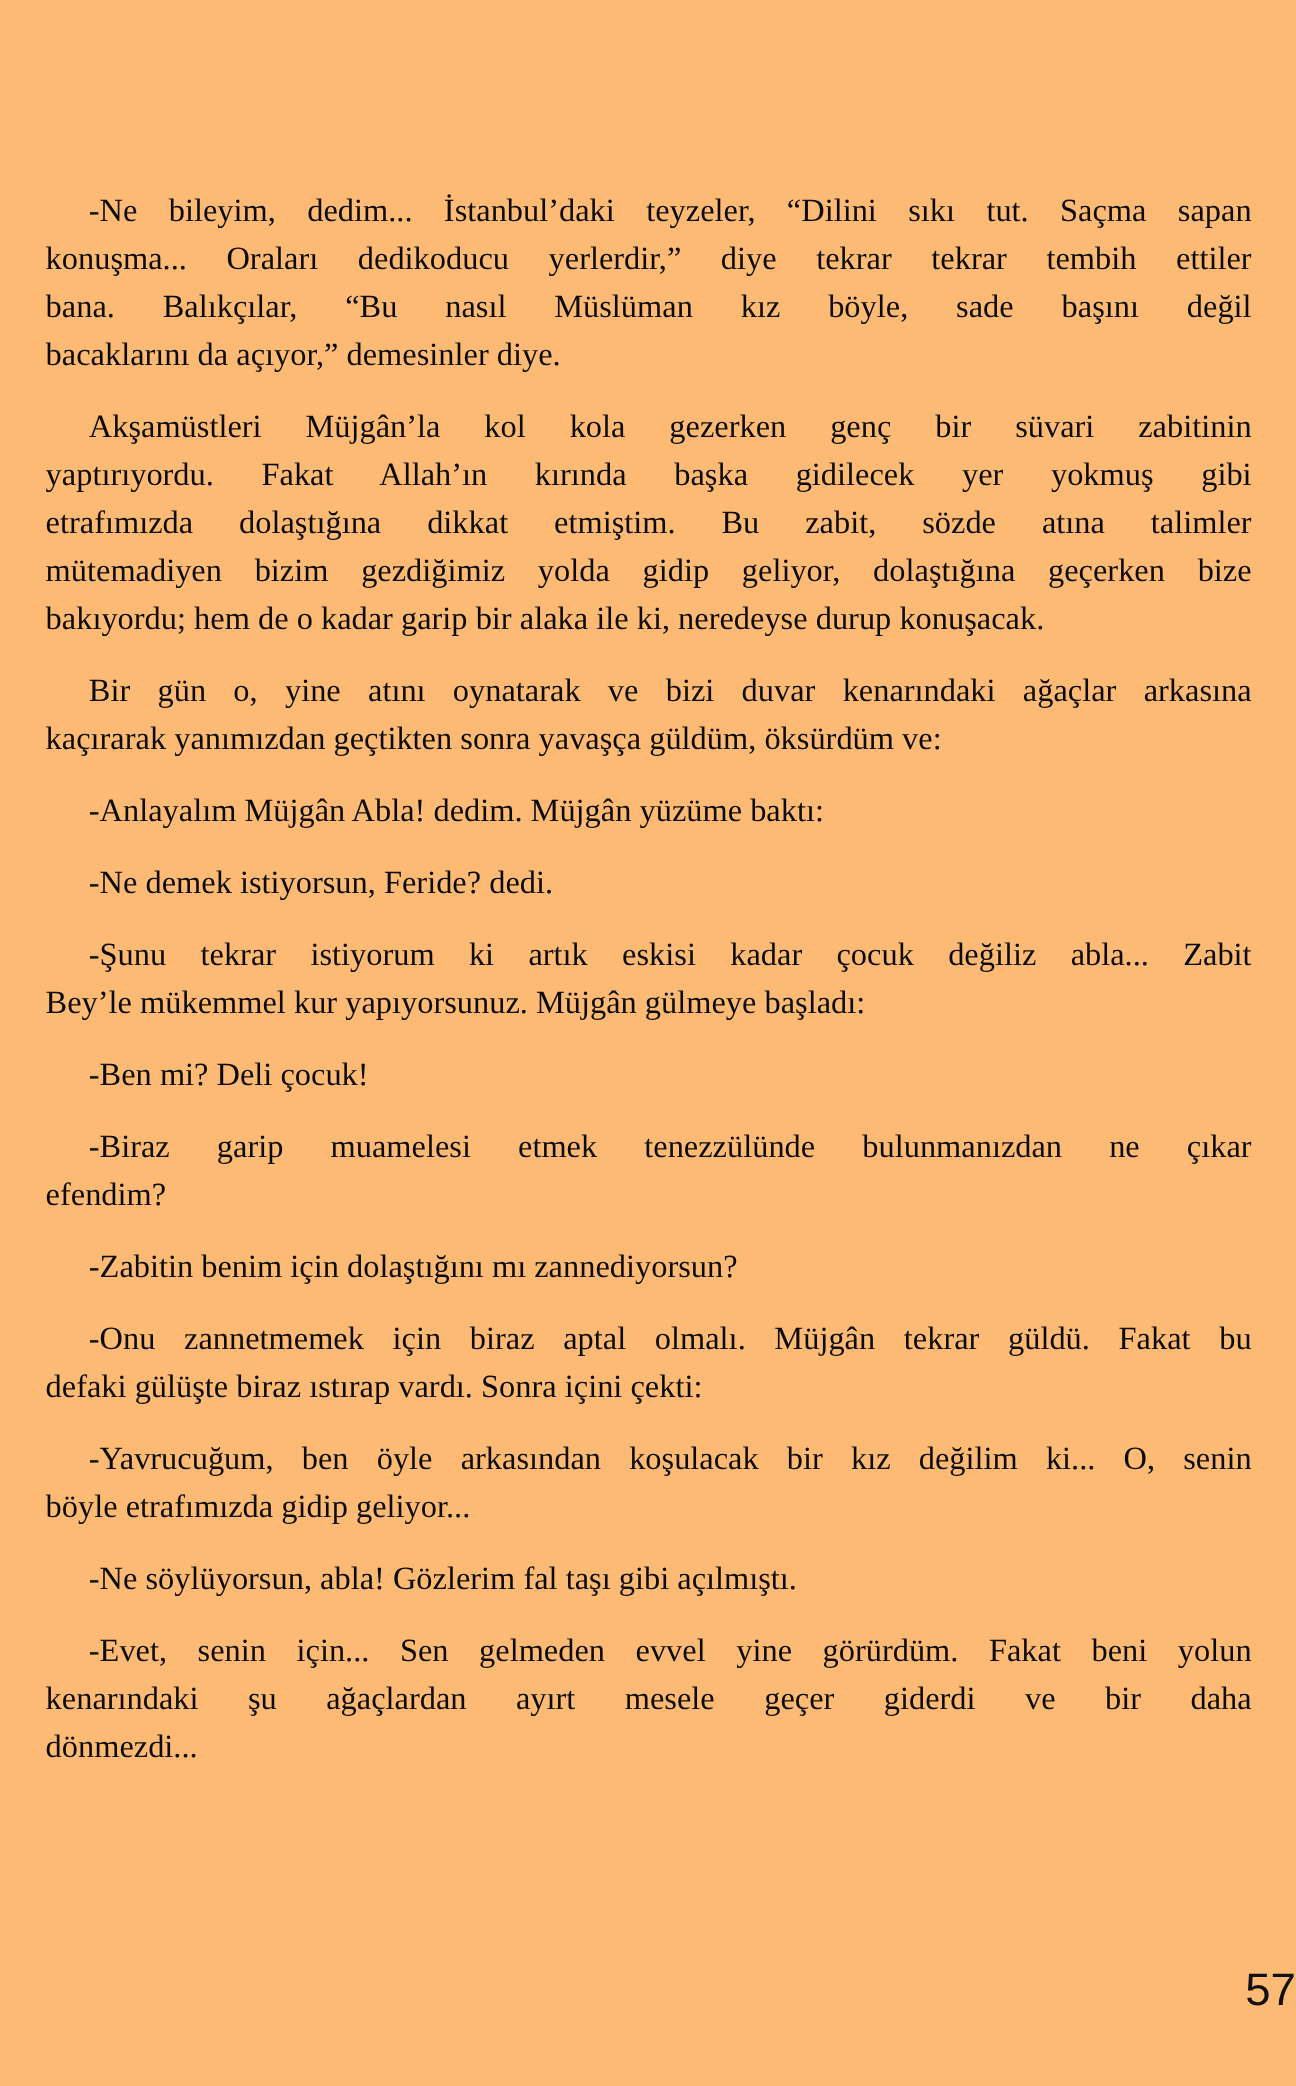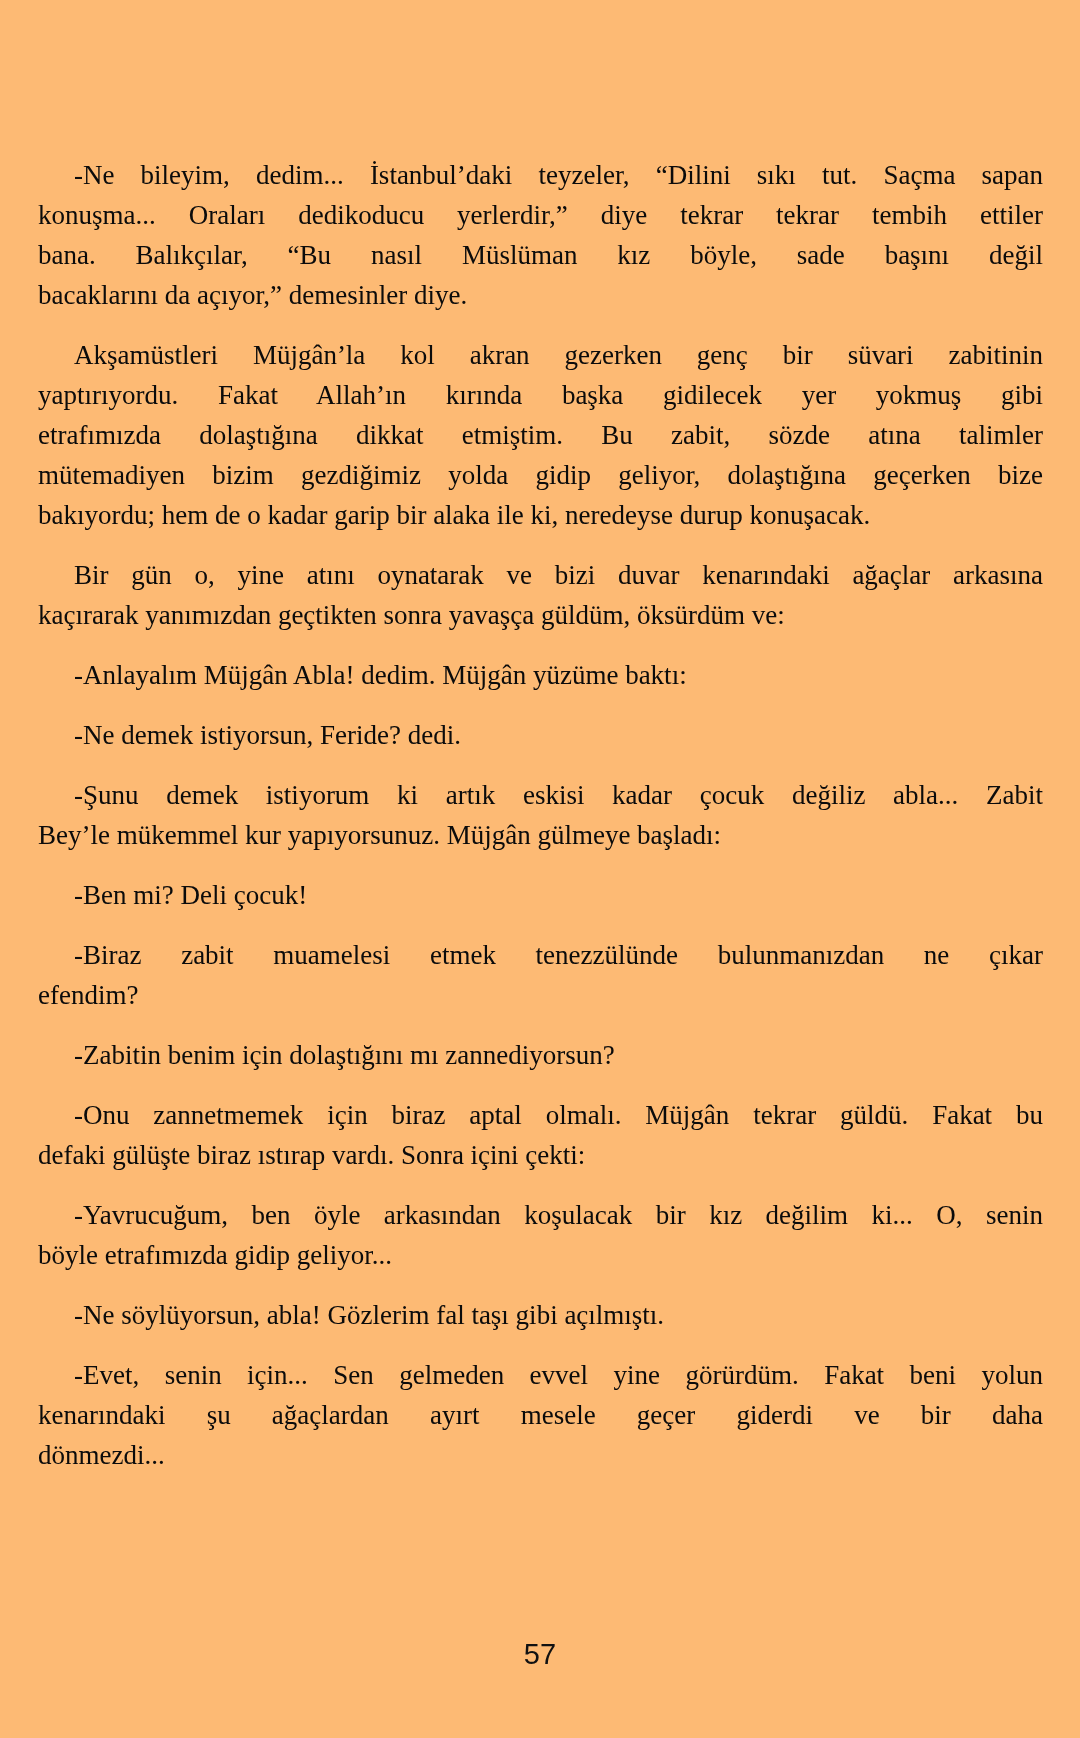--- a/index.html
+++ b/index.html
@@ -41,72 +41,72 @@
     text-align: left;
     text-align-last: left;
   }
   
   .ind { text-indent: 36px; }
   .page-number {
     position: absolute;
     top: 1638px;
     left: 0;
     width: 100%;
-    text-align: center;
+    text-align: right;
     font-family: "Liberation Sans", sans-serif;
-    font-size: 29px;
+    font-size: 38px;
     color: #111111;
   }
 </style>
 </head>
 <body>
 
 <div class="page">
   <div class="text-block">
 
     <p>
       <span class="ln jl ind">-Ne bileyim, dedim... İstanbul’daki teyzeler, “Dilini sıkı tut. Saçma sapan</span>
       <span class="ln jl">konuşma... Oraları dedikoducu yerlerdir,” diye tekrar tekrar tembih ettiler</span>
       <span class="ln jl">bana. Balıkçılar, “Bu nasıl Müslüman kız böyle, sade başını değil</span>
       <span class="ln el">bacaklarını da açıyor,” demesinler diye.</span>
     </p>
 
 
     <p>
-      <span class="ln jl ind">Akşamüstleri Müjgân’la kol akran gezerken genç bir süvari zabitinin</span>
+      <span class="ln jl ind">Akşamüstleri Müjgân’la kol kola gezerken genç bir süvari zabitinin</span>
       <span class="ln jl">yaptırıyordu. Fakat Allah’ın kırında başka gidilecek yer yokmuş gibi</span>
       <span class="ln jl">etrafımızda dolaştığına dikkat etmiştim. Bu zabit, sözde atına talimler</span>
       <span class="ln jl">mütemadiyen bizim gezdiğimiz yolda gidip geliyor, dolaştığına geçerken bize</span>
       <span class="ln el">bakıyordu; hem de o kadar garip bir alaka ile ki, neredeyse durup konuşacak.</span>
     </p>
 
     <p>
       <span class="ln jl ind">Bir gün o, yine atını oynatarak ve bizi duvar kenarındaki ağaçlar arkasına</span>
       <span class="ln el">kaçırarak yanımızdan geçtikten sonra yavaşça güldüm, öksürdüm ve:</span>
     </p>
 
     <p>
       <span class="ln el ind">-Anlayalım Müjgân Abla! dedim. Müjgân yüzüme baktı:</span>
     </p>
 
     <p>
       <span class="ln el ind">-Ne demek istiyorsun, Feride? dedi.</span>
     </p>
 
     <p>
-      <span class="ln jl ind">-Şunu demek istiyorum ki artık eskisi kadar çocuk değiliz abla... Zabit</span>
+      <span class="ln jl ind">-Şunu tekrar istiyorum ki artık eskisi kadar çocuk değiliz abla... Zabit</span>
       <span class="ln el">Bey’le mükemmel kur yapıyorsunuz. Müjgân gülmeye başladı:</span>
     </p>
 
     <p>
       <span class="ln el ind">-Ben mi? Deli çocuk!</span>
     </p>
 
     <p>
-      <span class="ln jl ind">-Biraz zabit muamelesi etmek tenezzülünde bulunmanızdan ne çıkar</span>
+      <span class="ln jl ind">-Biraz garip muamelesi etmek tenezzülünde bulunmanızdan ne çıkar</span>
       <span class="ln el">efendim?</span>
     </p>
 
     <p>
       <span class="ln el ind">-Zabitin benim için dolaştığını mı zannediyorsun?</span>
     </p>
 
     <p>
       <span class="ln jl ind">-Onu zannetmemek için biraz aptal olmalı. Müjgân tekrar güldü. Fakat bu</span>
       <span class="ln el">defaki gülüşte biraz ıstırap vardı. Sonra içini çekti:</span>

